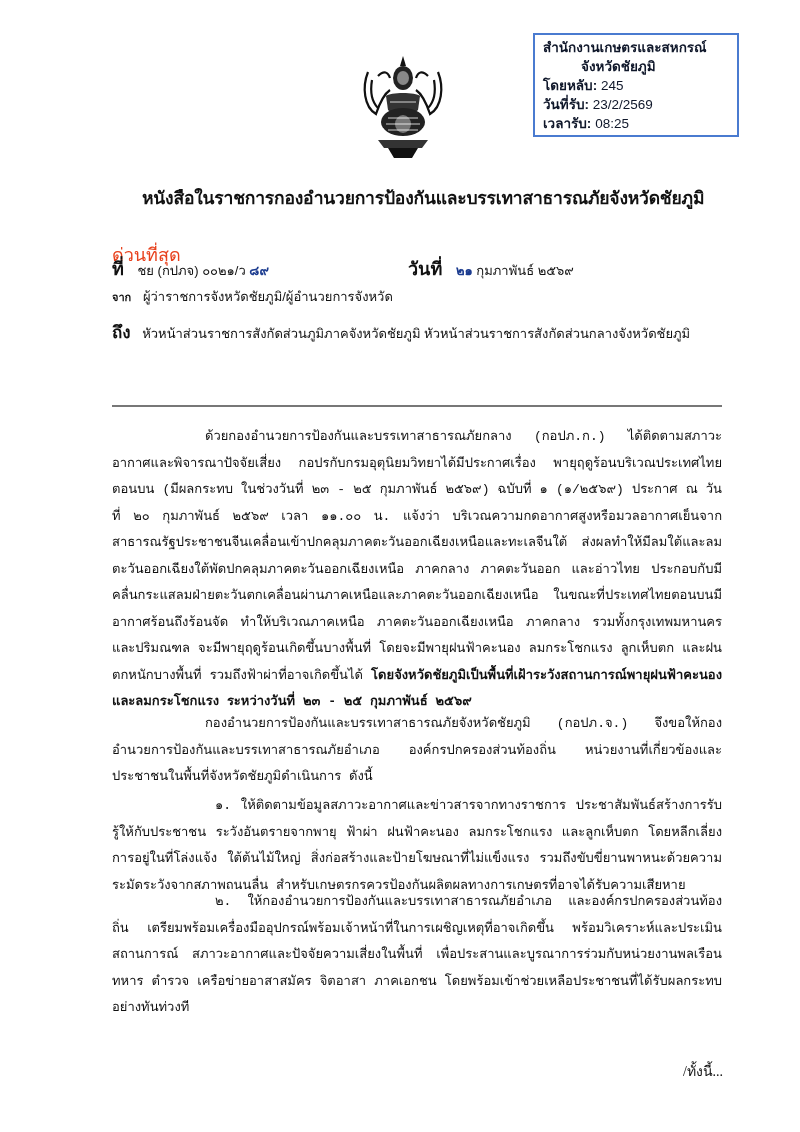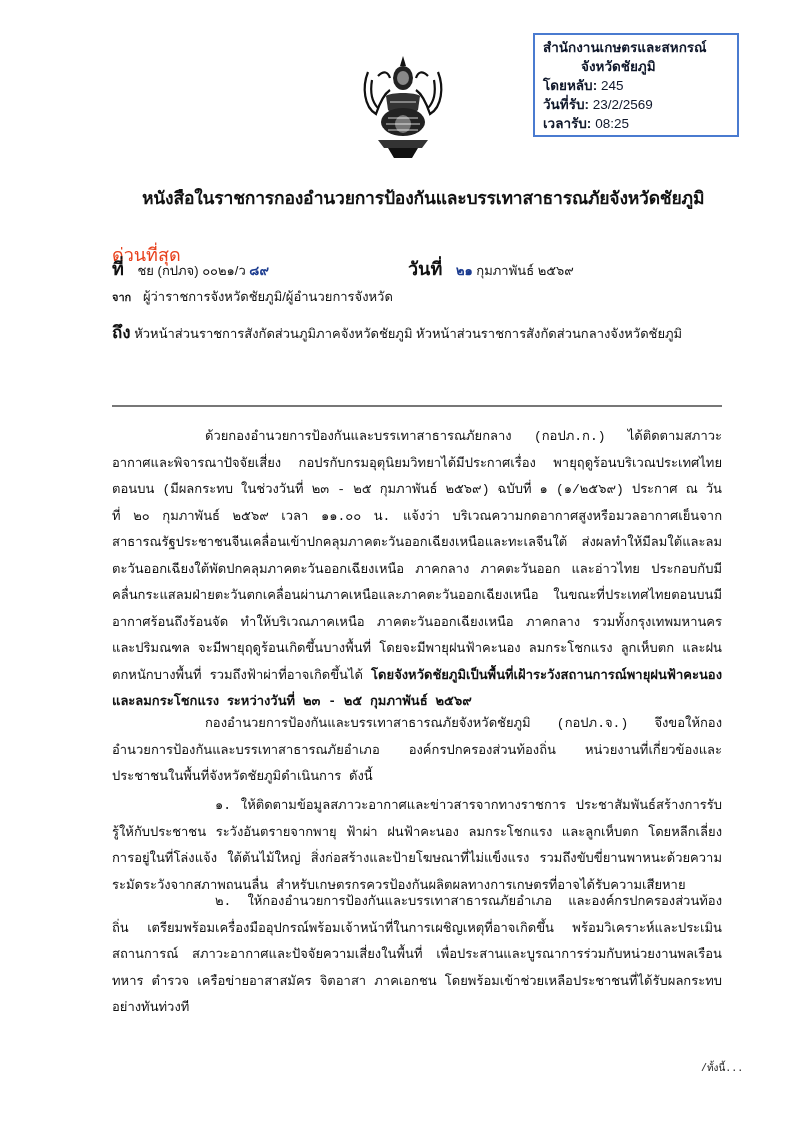--- a/index.html
+++ b/index.html
@@ -16,33 +16,33 @@
            font-family: Liberation Sans, sans-serif; letter-spacing: -0.2px; }
   .urgent { position: absolute; left: 112px; top: 213px; font-size: 18px; font-weight: normal; color: #e8401c;
             font-family: "Liberation Sans", sans-serif; margin-top: 27px; }
   .hdr { position: absolute; font-size: 13px; font-family: "Liberation Sans", sans-serif; white-space: nowrap; }
   .hdr b.lbl { font-size: 18px; font-weight: bold; margin-right: 10px; }
   .hdr .num { color: #1b3b8f; font-weight: bold; }
   .from { position: absolute; left: 112px; top: 286px; font-size: 13px; font-family: "Liberation Sans", sans-serif; }
   .from b.lbl { font-size: 11px; margin-right: 8px; }
   .to { position: absolute; left: 112px; top: 320px; width: 620px; font-size: 13px; line-height: 26px;
         font-family: "Liberation Sans", sans-serif; }
-  .to b.lbl { font-size: 17px; }
+  .to b.lbl { font-size: 17px; margin-right: 8px; }
   .to .cont { padding-left: 32px; }
   .rule { position: absolute; left: 112px; top: 405px; width: 610px; height: 0; border-top: 2px solid #777; }
   .body { position: absolute; left: 112px; width: 610px; font-size: 13px; line-height: 26.5px;
           font-family: Liberation Mono, monospace; text-align: justify; }
   .p { margin: 0; }
   .indent { text-indent: 93px; }
   .indent2 { text-indent: 103px; }
   .p1 { top: 424px; }
   .p2 { top: 711px; }
   .p3 { top: 793px; }
   .p4 { top: 889px; }
-  .cont-page { position: absolute; left: 683px; top: 1060px; font-size: 10px; font-family: Liberation Mono, monospace; margin-left: 18px; }
+  .cont-page { position: absolute; left: 683px; top: 1060px; font-size: 14px; font-family: Liberation Serif, serif; }
 </style>
 </head>
 <body>
 
 <div class="stamp">
   <div class="org">สำนักงานเกษตรและสหกรณ์</div>
   <div class="prov">จังหวัดชัยภูมิ</div>
   <div class="row">
     <span class="lbl">โดยหลับ:</span>
     <span>245</span>

